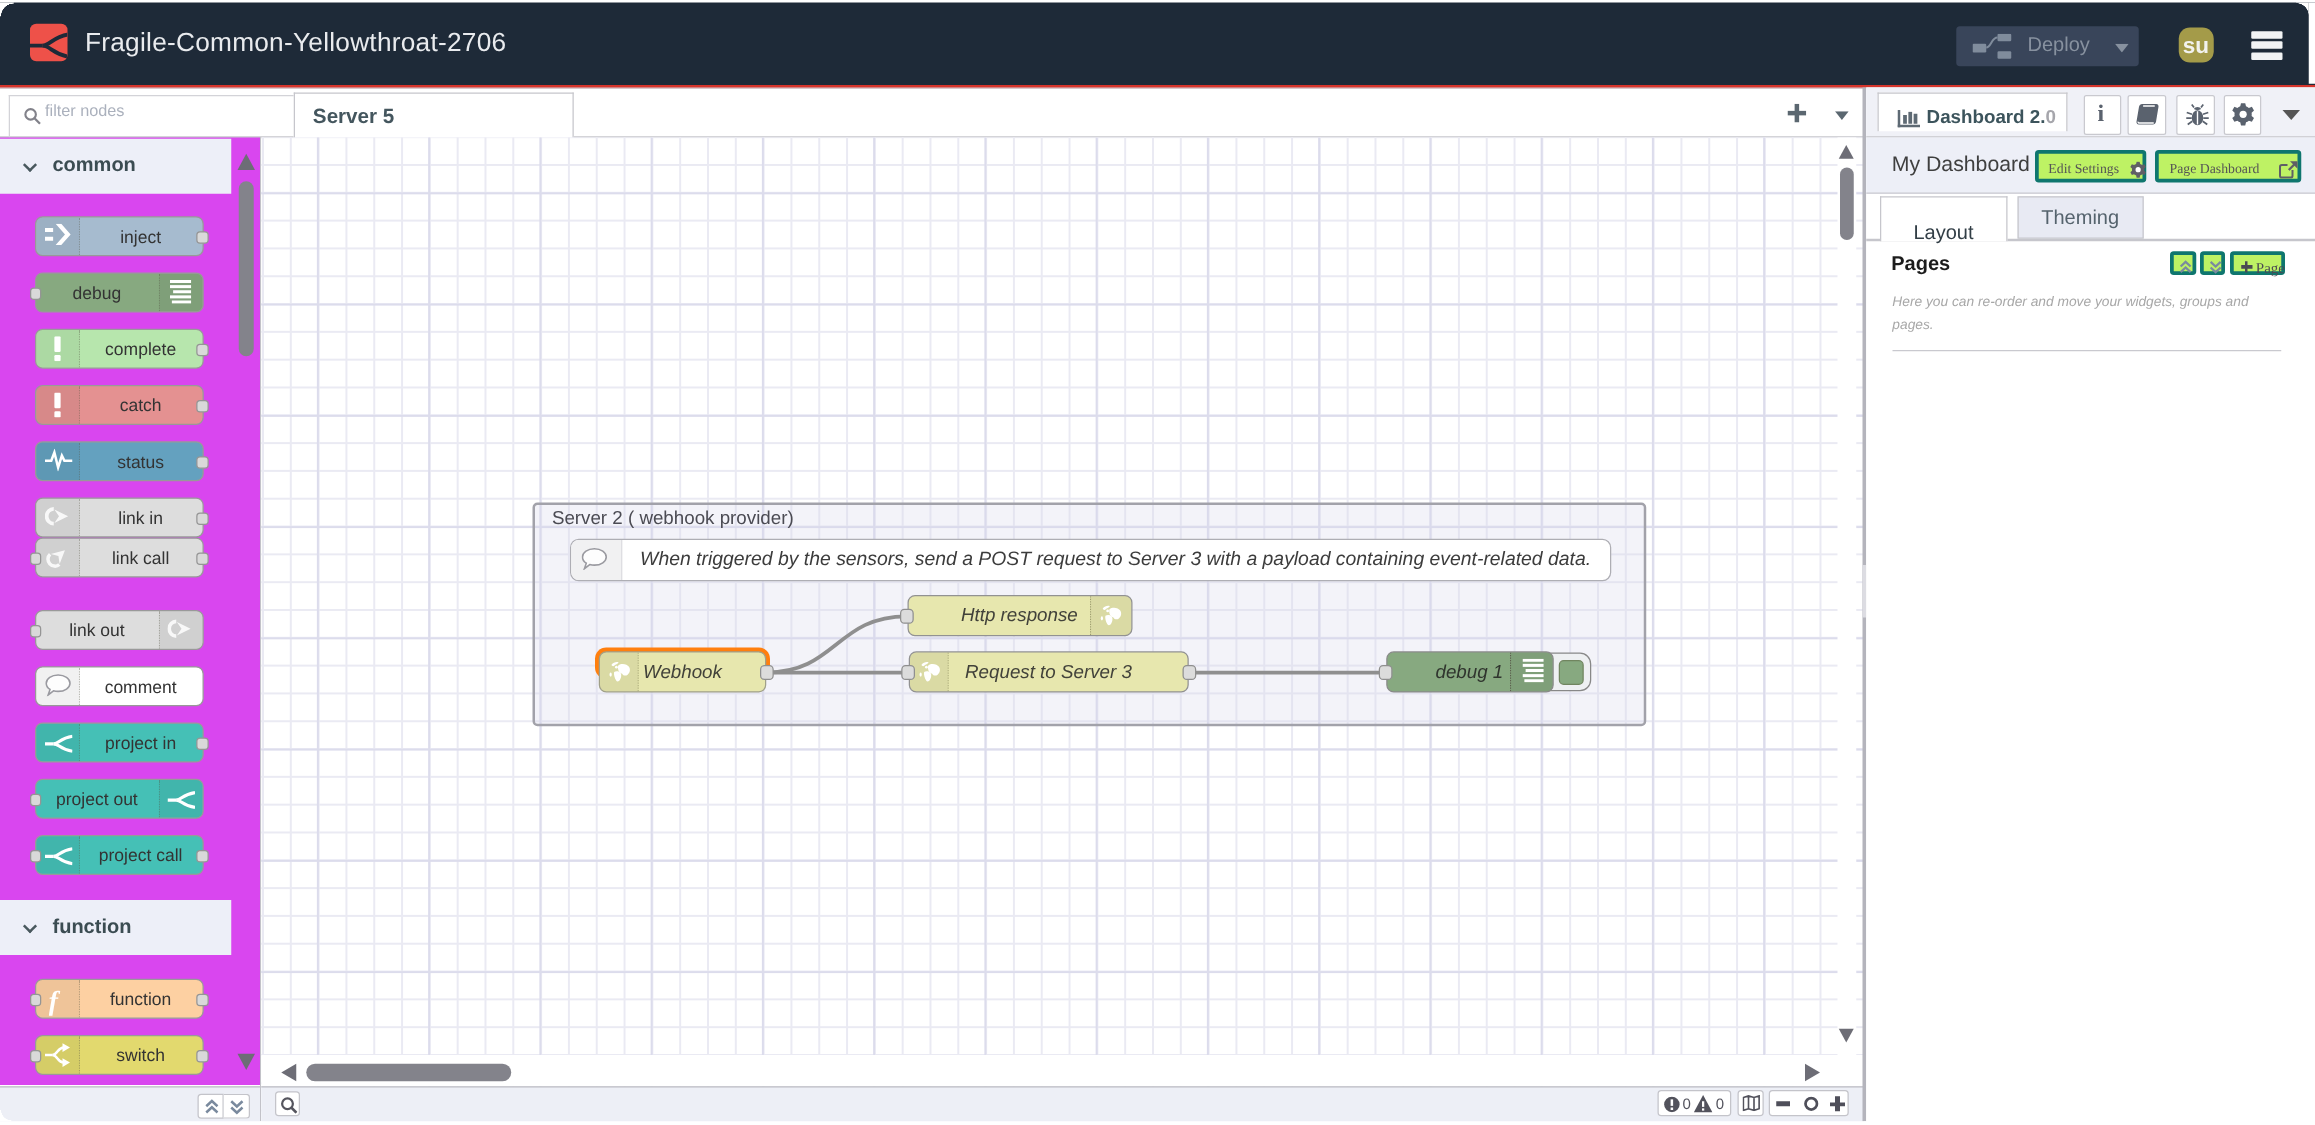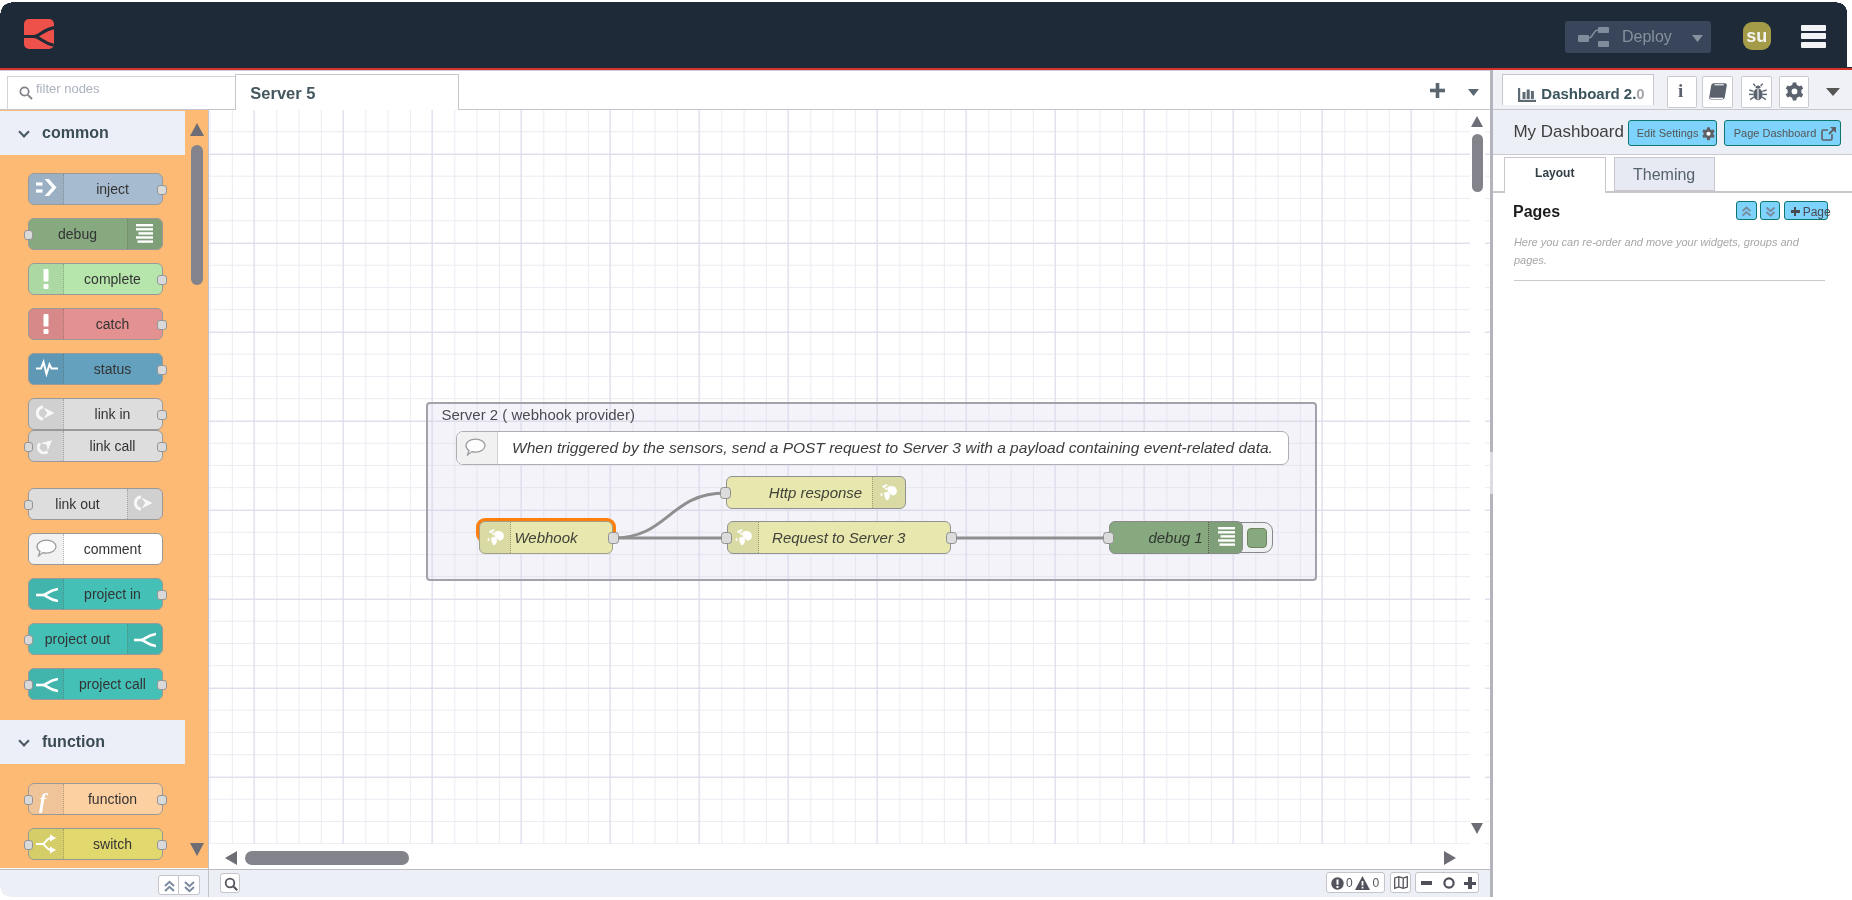--- a/index.html
+++ b/index.html
@@ -25,21 +25,21 @@
   
   #tabrow { position:absolute; left:0; top:70.6px; width:1491px; height:40px; background:#fff; }
   .tb-border { position:absolute; top:38.6px; height:1.4px; background:#c6c6cc; }
   #searchbox { position:absolute; left:6.5px; top:5px; width:228.8px; height:35px;
     border-left:1px solid #d3d3d8; border-top:1px solid #d3d3d8; }
   #ftext { position:absolute; left:36px; top:10px; font-size:13px; color:#abb1bd; }
   #tab1 { position:absolute; left:235.3px; top:3.6px; width:224px; height:36.4px;
     background:#fff; border:1.4px solid #c6c6cc; border-bottom:none; }
   #tab1 span { display:block; margin:9px 0 0 14px; font-size:16.5px; font-weight:bold; color:#44565e; }
   
-  #palette { position:absolute; left:0; top:110px; width:208px; height:758px; background:#fdba74; }
+  #palette { position:absolute; left:0; top:110px; width:208px; height:758px; background:#d946ef; }
   .cat { position:absolute; left:0; width:184.7px; height:44.8px; background:#edeff8; }
   .cat span { display:block; margin:13.5px 0 0 42px; font-size:16px; font-weight:bold; color:#3b4c52; }
   .chev { position:absolute; left:20px; top:17px; width:8px; height:8px;
     border-left:2px solid #49585e; border-bottom:2px solid #49585e;
     transform:rotate(-45deg); transform-origin:center; }
   .pnode { position:absolute; left:27.5px; width:135px; height:32px;
     border:1px solid #999; border-radius:6px; }
   .picon { position:absolute; top:0; width:35px; height:30px; background:rgba(0,0,0,0.055); }
   .picon.l { left:0; border-right:1px dotted rgba(90,90,70,0.38); border-radius:5px 0 0 5px; }
   .picon.r { right:0; border-left:1px dotted rgba(90,90,70,0.38); border-radius:0 5px 5px 0; }
@@ -77,37 +77,38 @@
   .footer { position:absolute; top:869px; height:28.5px; background:#edeff6; border-top:1.4px solid #bcbcc2; }
   .fbtn { position:absolute; background:#fff; border:1px solid #c4c4ca; border-radius:3px; }
   
   #sidebar { position:absolute; left:1493px; top:70px; width:359px; height:827px; background:#fff; }
   #sbtabrow { position:absolute; left:0; top:0; width:359px; height:40px; background:#f0f1f7; }
   #sbtab { position:absolute; left:9.3px; top:4.4px; width:152px; height:31px; background:#fff;
     border:1.4px solid #c6c6cc; border-bottom:none; }
   .sqbtn { position:absolute; top:5.8px; height:32px; background:#fff; border:1.4px solid #c9c9cf; border-radius:2px; }
   #toolbar { position:absolute; left:0; top:40px; width:359px; height:45px; background:#edeff7;
     border-bottom:1.4px solid #c9c9cf; }
-  .wbtn { position:absolute; background:#7dd3fc; border:1px solid #0f766e; border-radius:3px;
-    color:#555; font-size:11px; white-space:nowrap; }
+  .wbtn { position:absolute; background:#bef264; border:3px solid #0f766e; border-radius:3px;
+    color:#555; font-size:11px; white-space:nowrap;font-family:Liberation Serif, serif; }
   .sbtab2 { position:absolute; top:86.7px; height:34.5px; border:1.4px solid #c6c6cc; }
   .helptext { position:absolute; font-size:11px; font-style:italic; color:#a7a7a7; white-space:nowrap; }
 </style></head>
 <body>
 <div id="app">
 
 <div id="header"></div>
 <div id="redline"></div>
 <div id="logo">
   <svg width="30" height="30" viewBox="0 0 30 30">
     <path d="M-1,17.5 L10,17.5" stroke="#1e2a38" stroke-width="3.1" fill="none"></path>
     <path d="M10,17.5 C16,17.5 18,10.5 31,8.5" stroke="#1e2a38" stroke-width="3.1" fill="none"></path>
     <path d="M10,17.5 C16,17.5 18,24 31,26.5" stroke="#1e2a38" stroke-width="3.1" fill="none"></path>
   </svg>
 </div>
+<div id="title">Fragile-Common-Yellowthroat-2706</div>
 <div id="deploy">
   <svg class="abs" style="left:13px;top:6px" width="34" height="22" viewBox="0 0 34 22">
     <g fill="#808c9c">
       <rect x="0" y="8" width="11" height="7" rx="1"></rect>
       <rect x="20" y="0" width="11" height="6" rx="1"></rect>
       <rect x="20" y="14" width="11" height="6" rx="1"></rect>
       <path d="M11,11 C15,11 15,3 20,3" stroke="#808c9c" stroke-width="1.6" fill="none"></path>
     </g>
   </svg>
   <span class="dlabel">Deploy</span>
@@ -521,21 +522,21 @@
           <span class="abs" style="left:9px;top:6px">Page Dashboard</span>
           <div class="abs" style="left:96px;top:5px"><svg width="16" height="15" viewBox="0 0 16 15">
               <path d="M11,8 L11,12.5 C11,13.3 10.3,14 9.5,14 L2.5,14 C1.7,14 1,13.3 1,12.5 L1,5.5 C1,4.7 1.7,4 2.5,4 L7,4" fill="none" stroke="#5f5f66" stroke-width="1.6"></path>
               <path d="M9,1 L15,1 L15,7 Z" fill="#5f5f66"></path>
               <line x1="8" y1="8" x2="14" y2="2" stroke="#5f5f66" stroke-width="1.8"></line>
             </svg></div>
         </div>
 </div>
 <div class="tb-border" style="left:0;top:121.2px;width:359px;background:#c6c6cc"></div>
 <div class="sbtab2" style="left:10.8px;width:101.9px;background:#fff;border-bottom:none;height:35.9px">
-  <span class="abs" style="left:0;width:100%;text-align:center;top:8px;font-size:12px;font-weight:bold;color:#323e46">Layout</span>
+  <span class="abs" style="left:0;width:100%;text-align:center;top:20px;font-size:16px;font-weight:normal;color:#323e46">Layout</span>
 </div>
 <div class="sbtab2" style="left:120.5px;width:101.3px;background:#e8eaf3">
   <span class="abs" style="left:0;width:100%;text-align:center;top:8px;font-size:16px;color:#55636d">Theming</span>
 </div>
 
 <span class="abs" style="left:20px;top:133px;font-size:16px;font-weight:bold;color:#1c1c1c">Pages</span>
 <div class="wbtn" style="left:242.9px;top:131.2px;width:21.1px;height:19px">
         <div class="abs" style="left:3.5px;top:2.5px"><svg width="13" height="13" viewBox="0 0 13 13">
             <g fill="none" stroke="#7a8a9e" stroke-width="1.8">
               <polyline points="2.5,6.2 6.5,2.5 10.5,6.2"></polyline>

